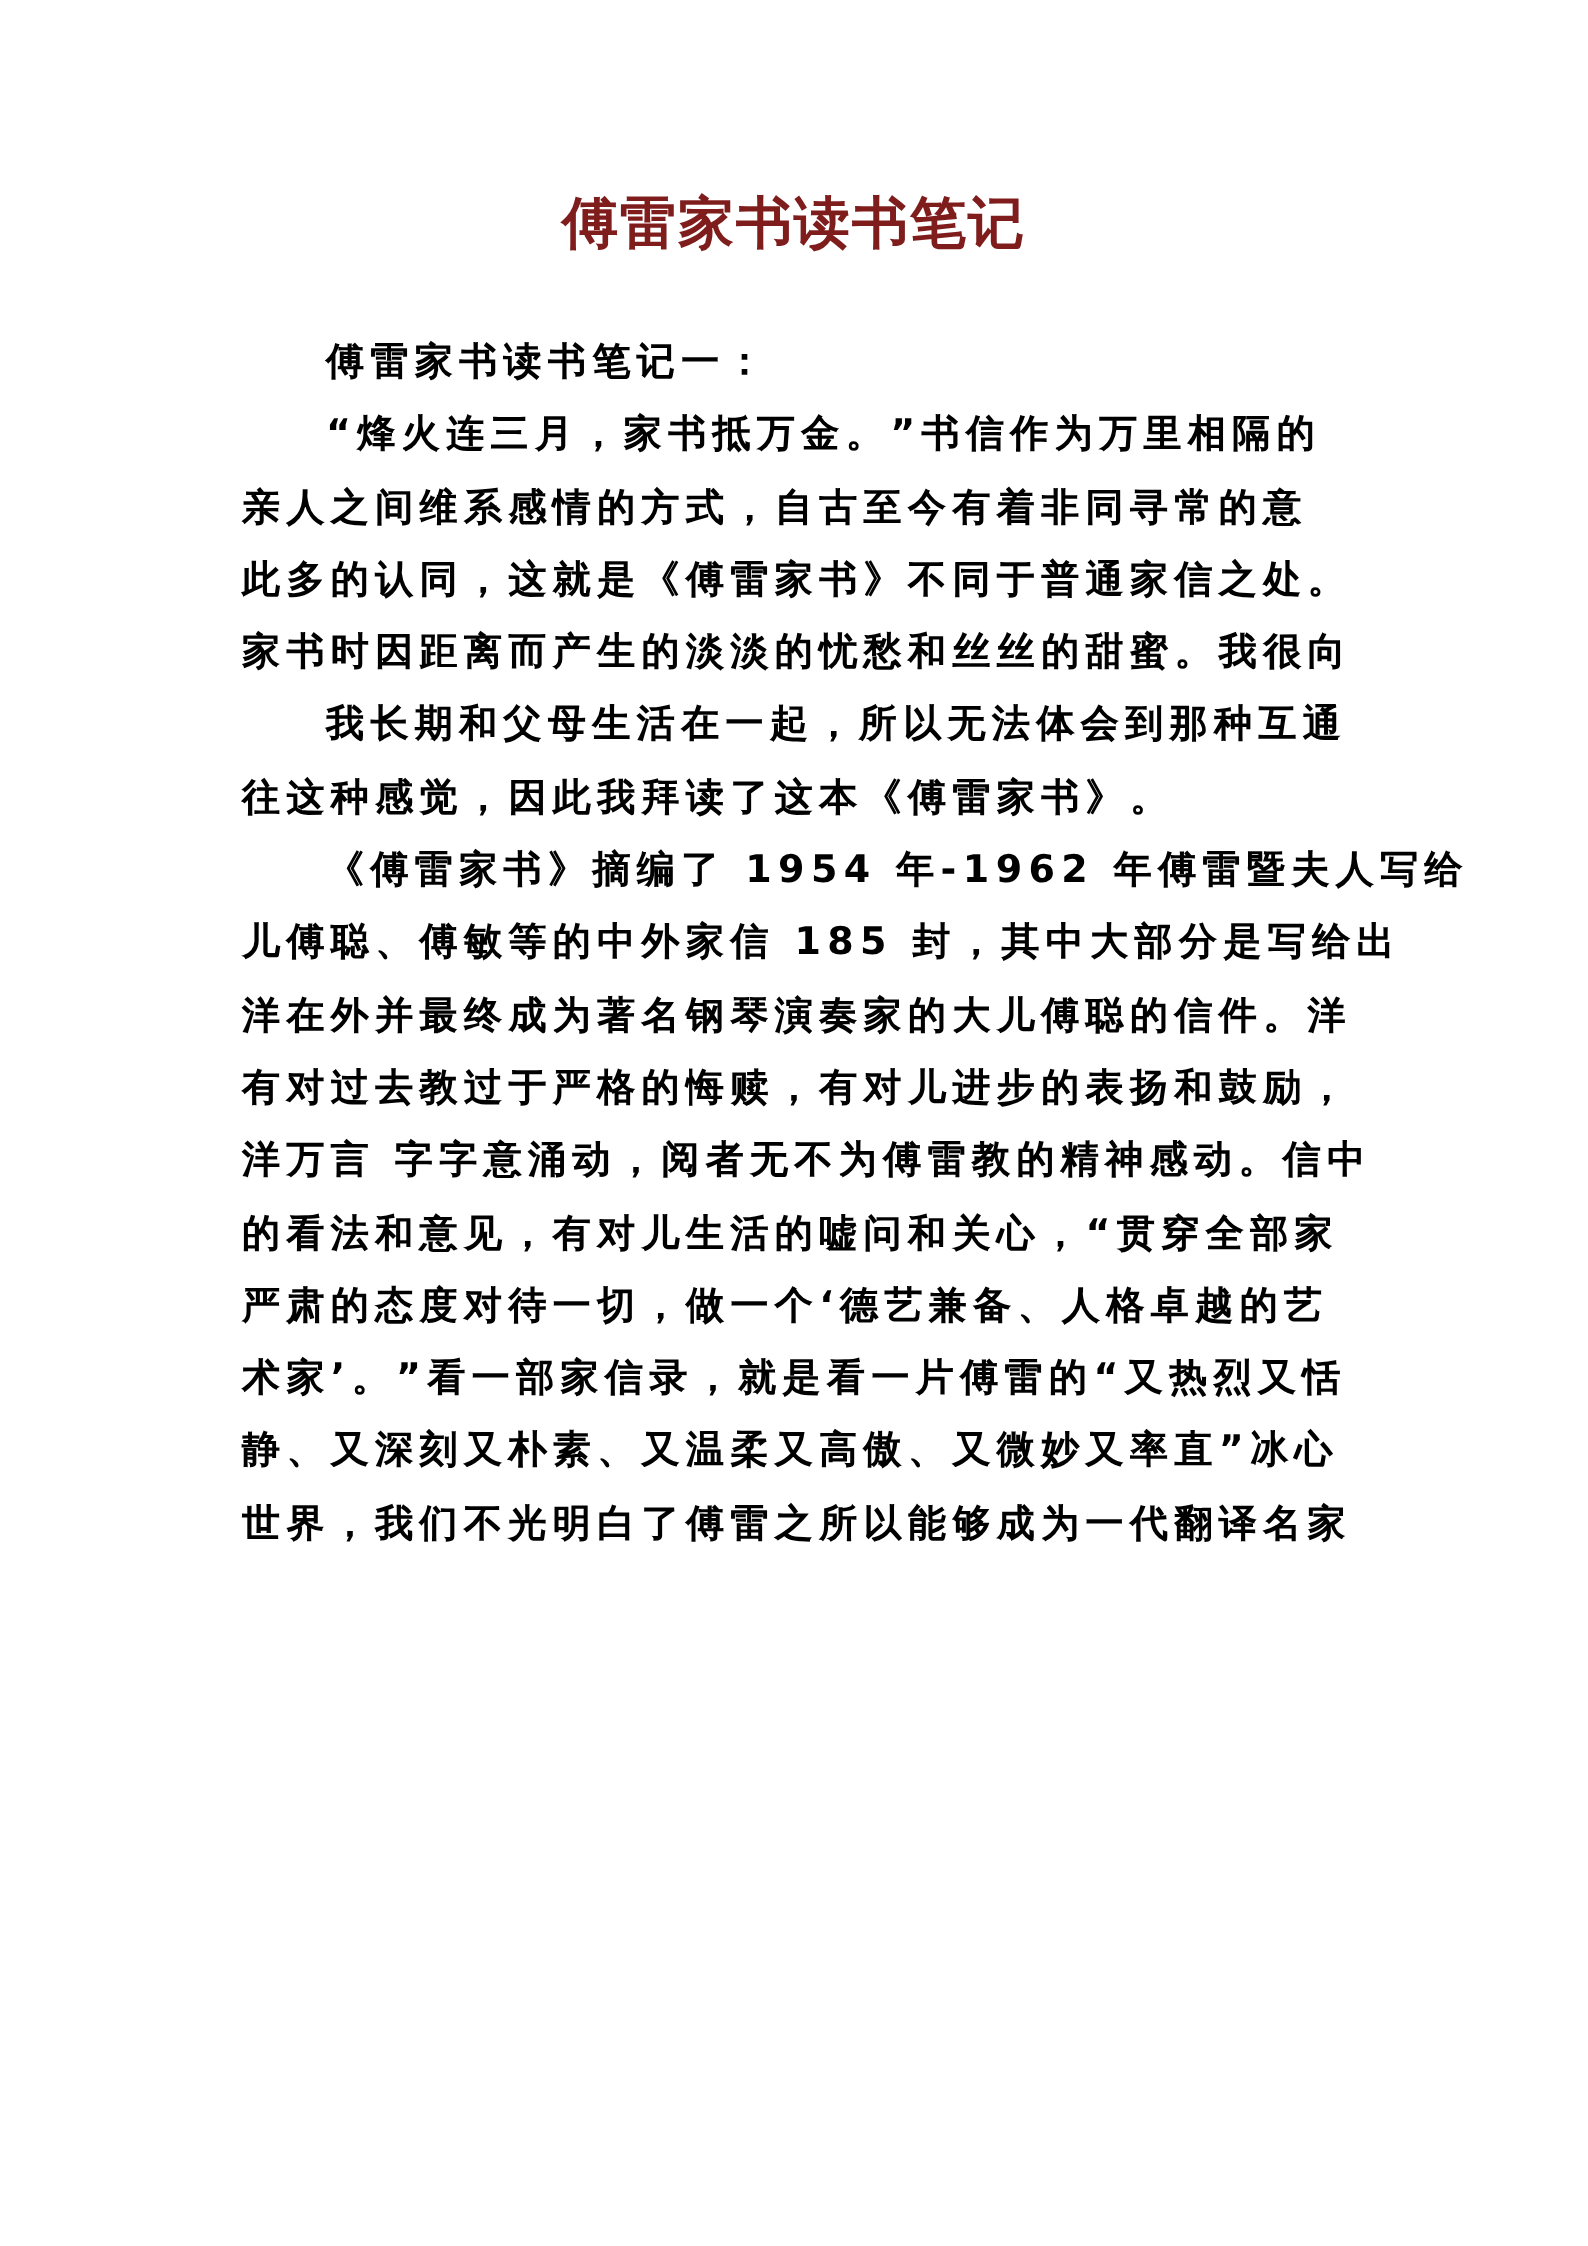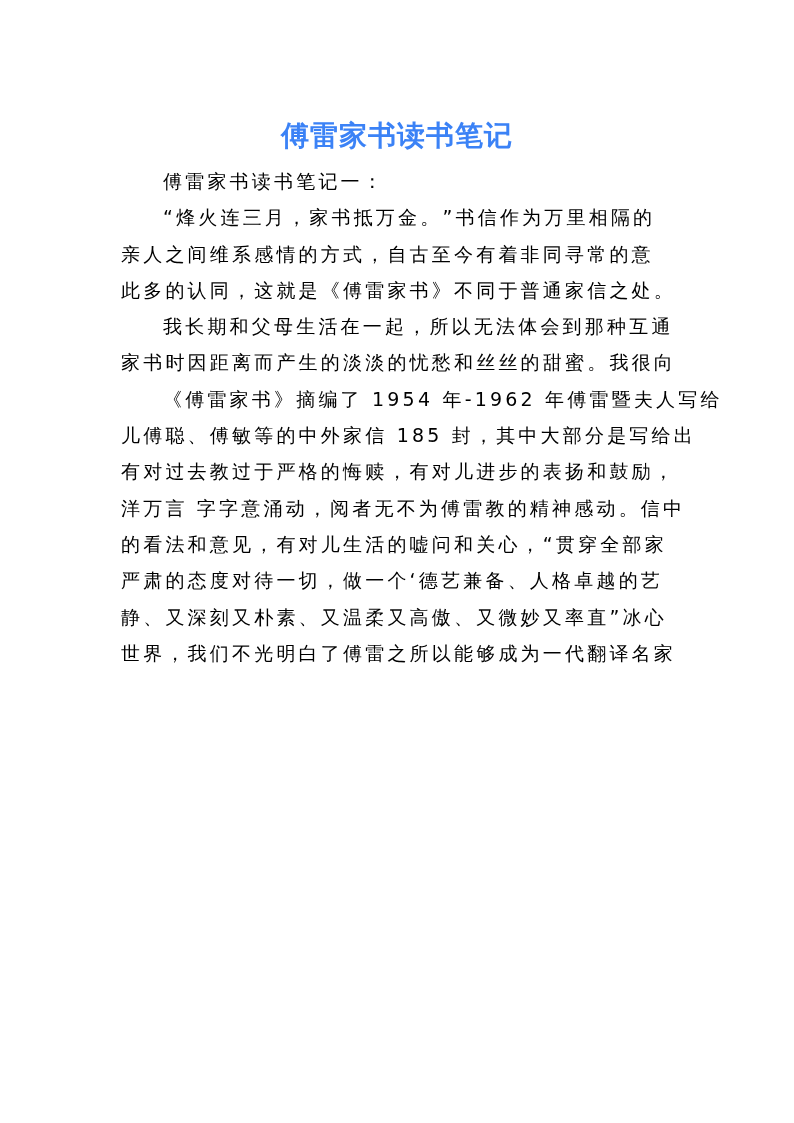--- a/index.html
+++ b/index.html
@@ -1,48 +1,52 @@
 <!DOCTYPE html>
 <html><head>
 <meta charset="utf-8">
 <style>
   html, body { margin: 0; padding: 0; background: #ffffff; }
   body { width: 794px; height: 1123px; position: relative; overflow: hidden; }
   .page { position: absolute; left: 0; top: 0; width: 794px; height: 1123px; background: #fff; }
   .title {
-    position: absolute; left: 0; width: 794px; top: 116px;
+    position: absolute; left: 0; width: 794px; top: 92px;
     text-align: center;
     font-family: "DejaVu Sans", sans-serif;
-    font-weight: bold; font-size: 28px; line-height: 40px; color: #3b82f6;
+    font-weight: bold; font-size: 28px; line-height: 40px; color: #7f1d1d;
     letter-spacing: 1px;
   }
   .body {
     position: absolute; left: 121px; top: 163px; width: 552px;
     font-family: "DejaVu Sans", sans-serif;
     font-size: 19px; line-height: 36.3px; color: #000;
     letter-spacing: 3.2px;
+    font-weight: bold;
   }
   .line { white-space: nowrap; height: 36.3px; }
   .indent { padding-left: 42px; }
   .indent-sm { padding-left: 42px; }
 </style>
 </head>
 <body>
 
 <div class="page">
   <div class="title">傅雷家书读书笔记</div>
   <div class="body">
     <div class="line indent">傅雷家书读书笔记一：</div>
     <div class="line indent-sm">“烽火连三月，家书抵万金。”书信作为万里相隔的</div>
     <div class="line">亲人之间维系感情的方式，自古至今有着非同寻常的意</div>
     <div class="line">此多的认同，这就是《傅雷家书》不同于普通家信之处。</div>
+    <div class="line">家书时因距离而产生的淡淡的忧愁和丝丝的甜蜜。我很向</div>
     <div class="line indent">我长期和父母生活在一起，所以无法体会到那种互通</div>
-    <div class="line">家书时因距离而产生的淡淡的忧愁和丝丝的甜蜜。我很向</div>
+    <div class="line">往这种感觉，因此我拜读了这本《傅雷家书》。</div>
     <div class="line indent">《傅雷家书》摘编了 1954 年-1962 年傅雷暨夫人写给</div>
     <div class="line">儿傅聪、傅敏等的中外家信 185 封，其中大部分是写给出</div>
+    <div class="line">洋在外并最终成为著名钢琴演奏家的大儿傅聪的信件。洋</div>
     <div class="line">有对过去教过于严格的悔赎，有对儿进步的表扬和鼓励，</div>
     <div class="line">洋万言 字字意涌动，阅者无不为傅雷教的精神感动。信中</div>
     <div class="line">的看法和意见，有对儿生活的嘘问和关心，“贯穿全部家</div>
     <div class="line">严肃的态度对待一切，做一个‘德艺兼备、人格卓越的艺</div>
+    <div class="line">术家’。”看一部家信录，就是看一片傅雷的“又热烈又恬</div>
     <div class="line">静、又深刻又朴素、又温柔又高傲、又微妙又率直”冰心</div>
     <div class="line">世界，我们不光明白了傅雷之所以能够成为一代翻译名家</div>
   </div>
 </div>
 
 </body></html>

